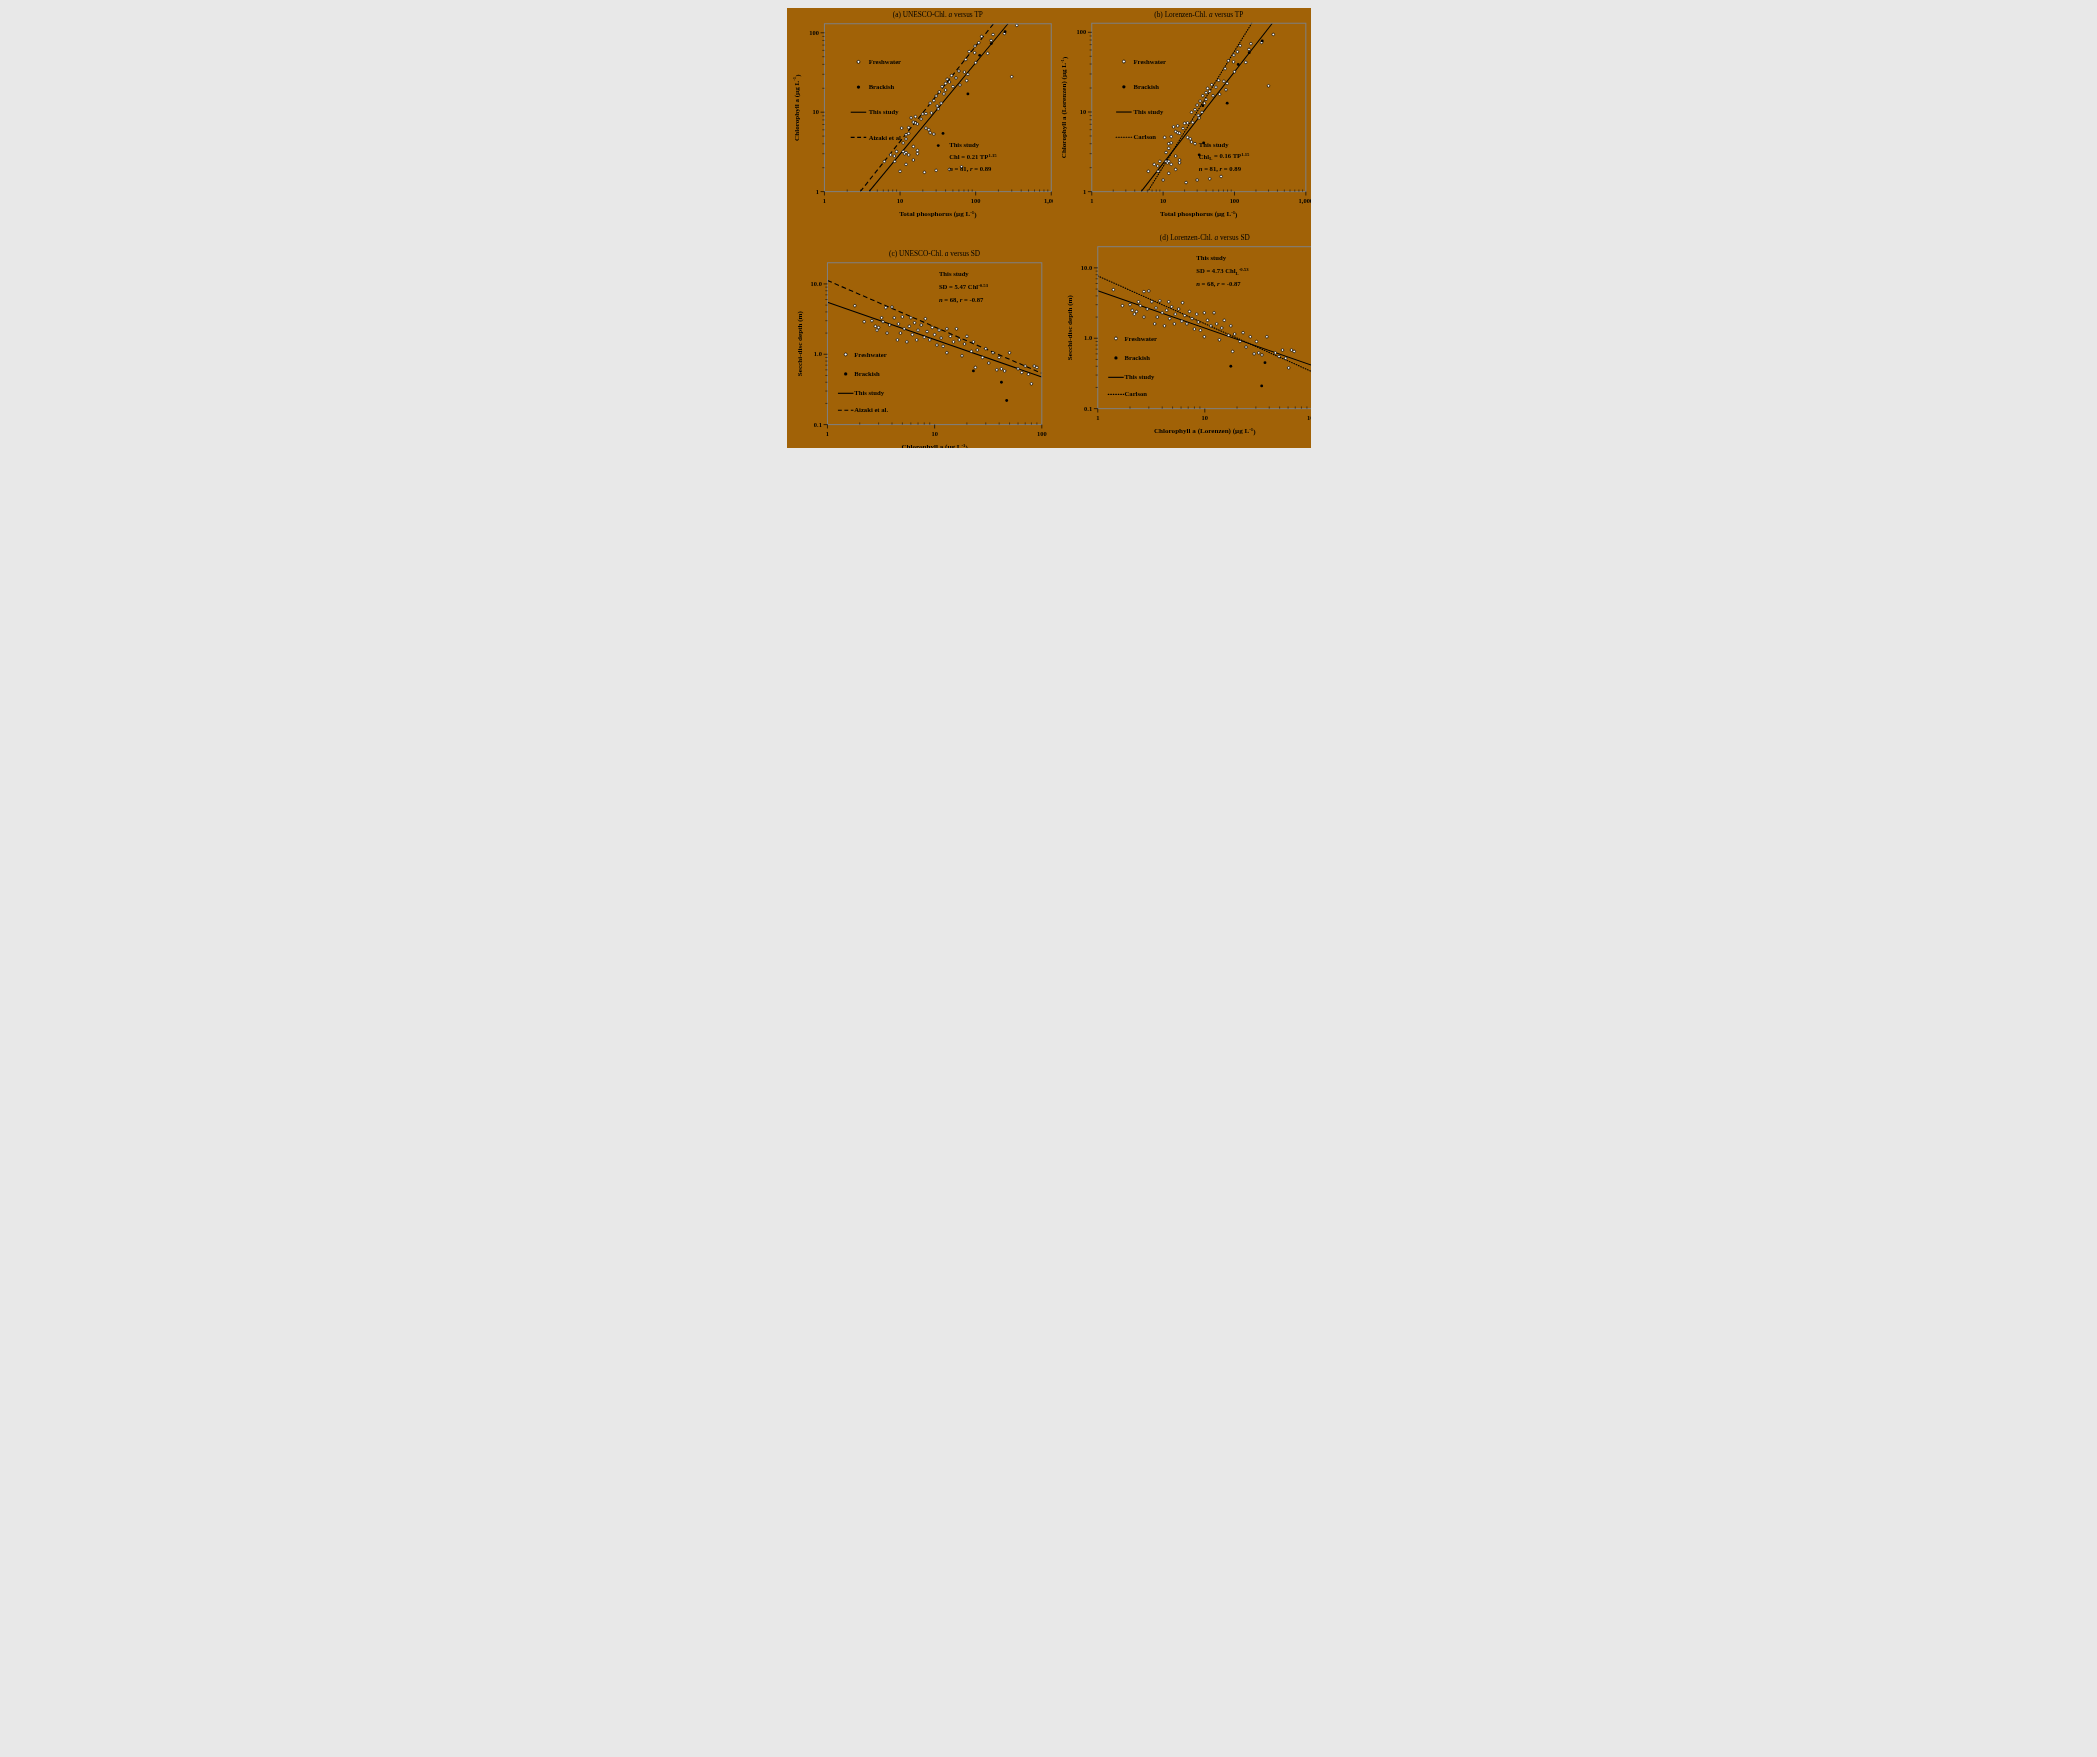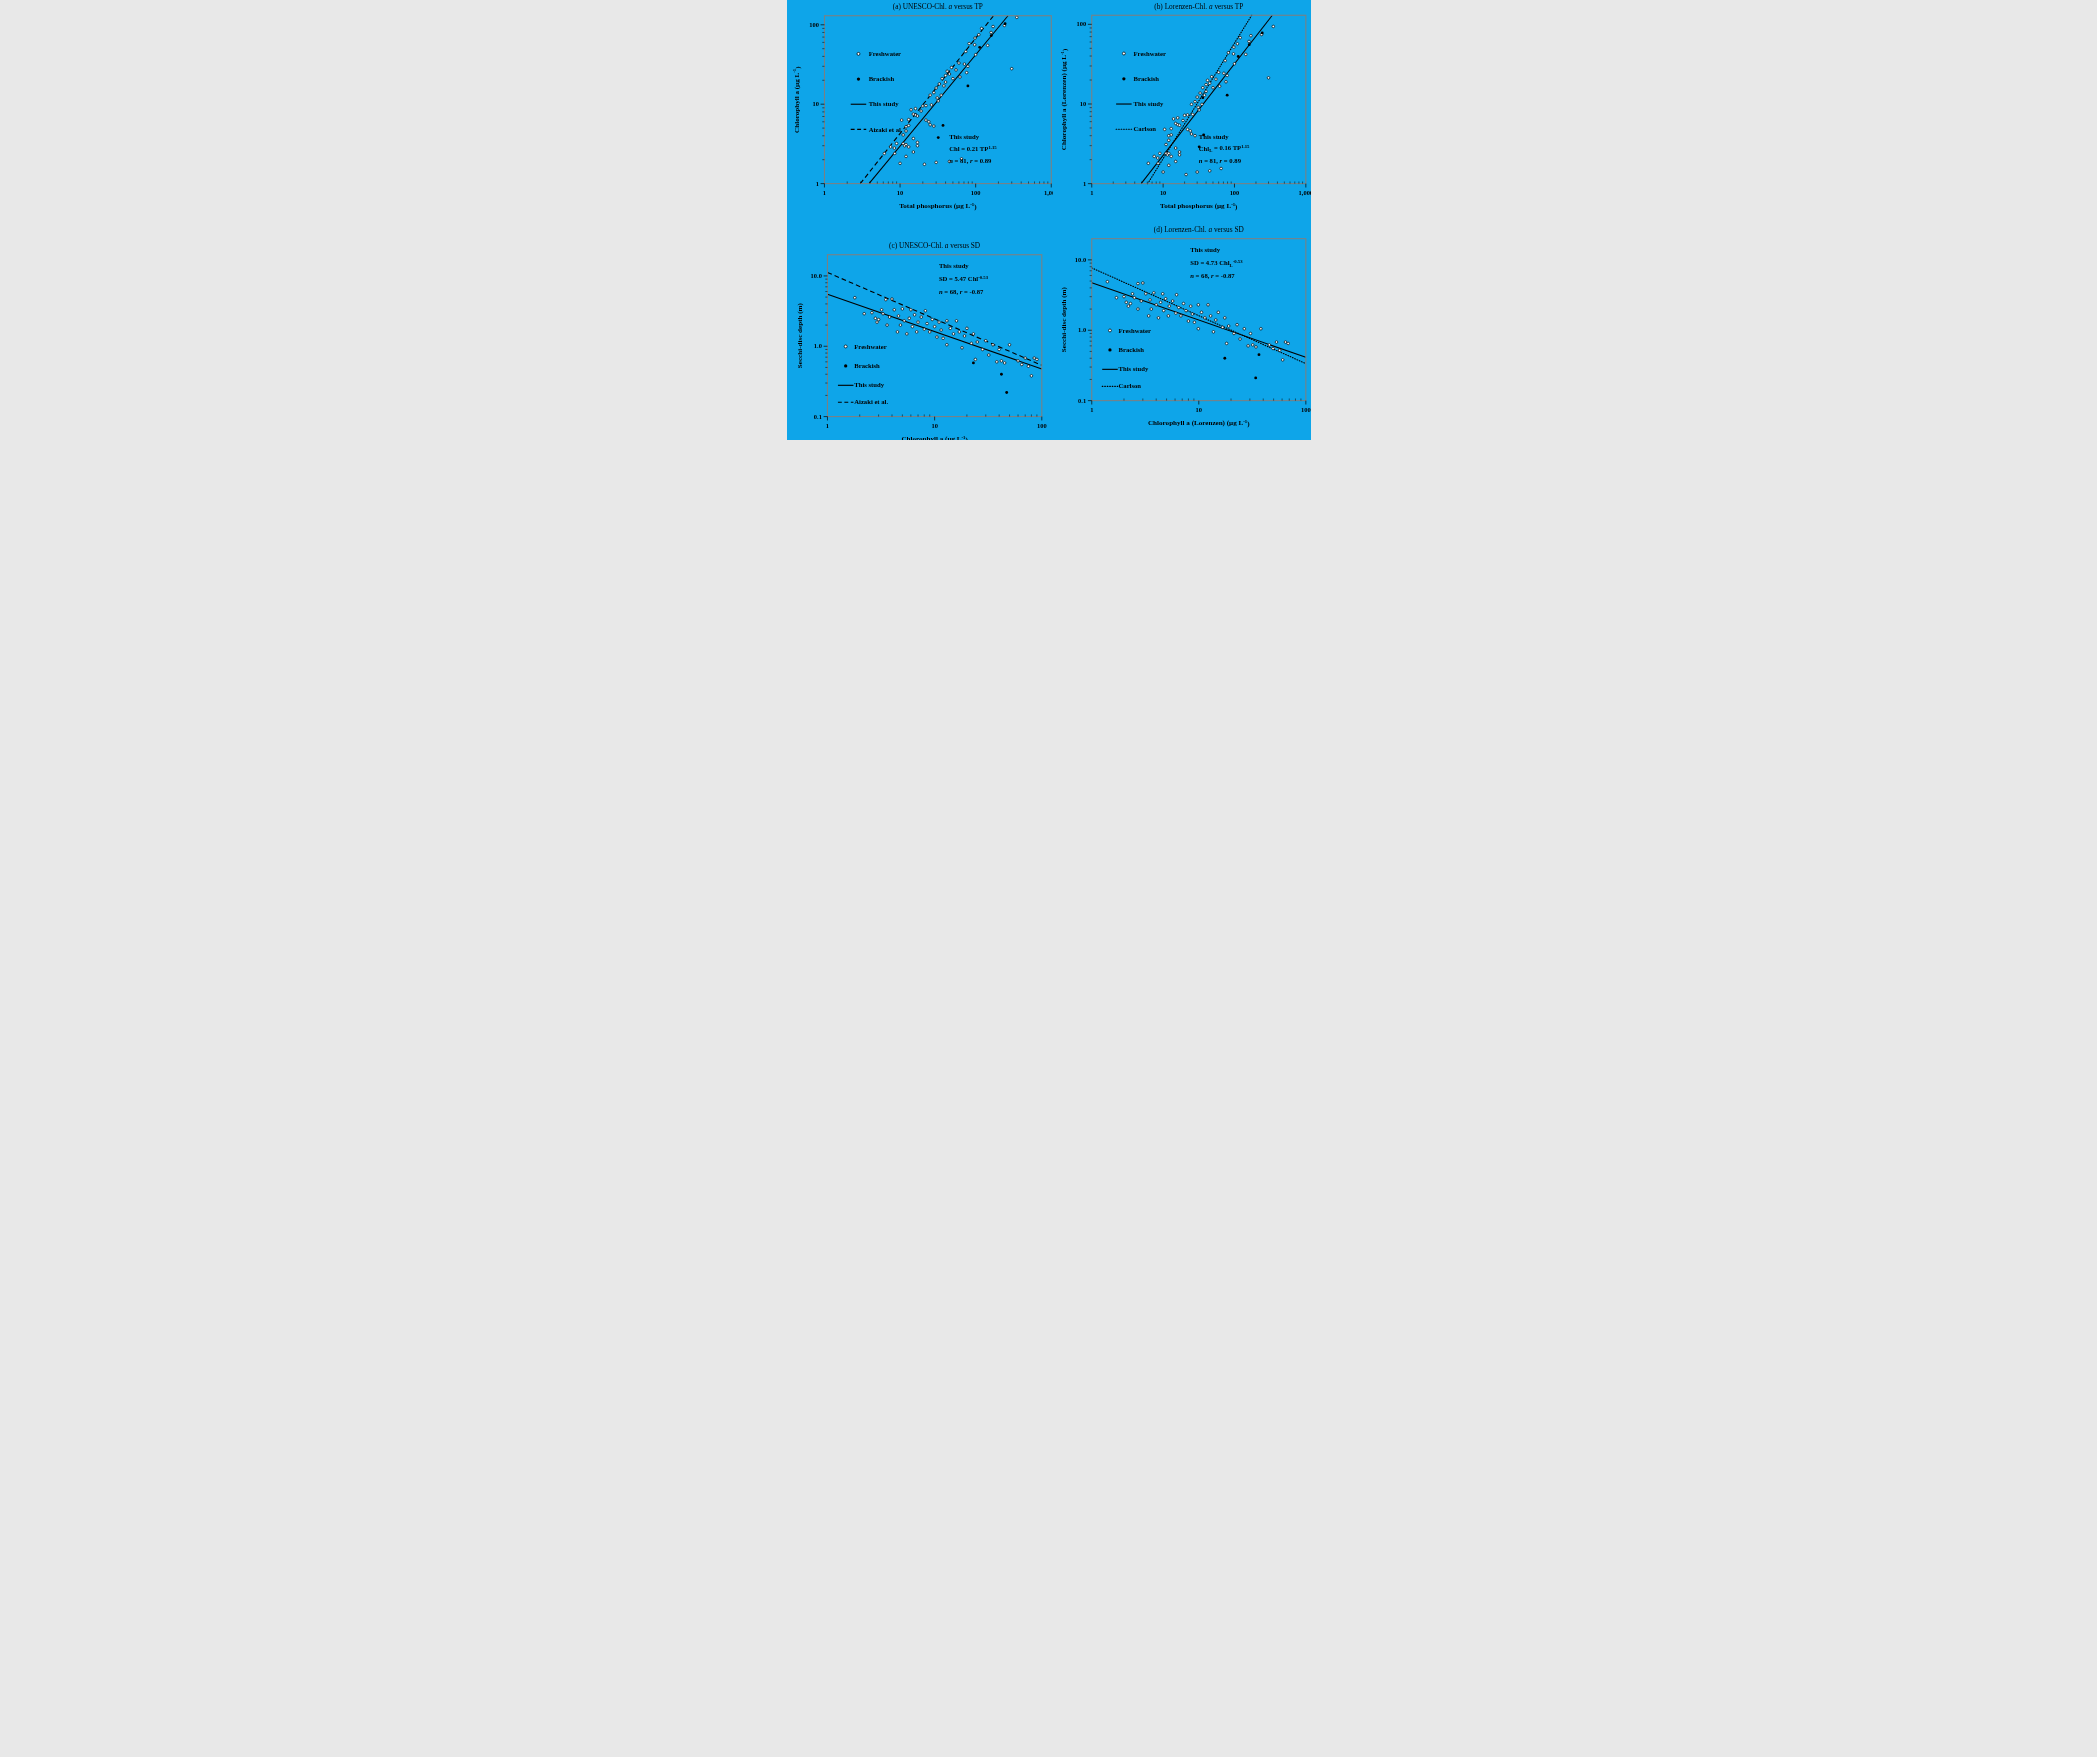--- a/index.html
+++ b/index.html
@@ -1,24 +1,24 @@
 <!DOCTYPE html>
 <html style="font-size:6.9px"><head>
 <meta charset="utf-8">
 <style>
   html,body{margin:0;padding:0;background:#e8e8e8;}
   .page{
-    position:relative;width:524px;height:440px;background:#0ea5e9;
-    font-family:"Liberation Serif", serif;margin:0 auto;overflow:hidden;
+    position:relative;width:524px;height:440px;background:#a16207;
+    font-family:"Liberation Serif", serif;margin:8px auto;overflow:hidden;
   }
   .panel{position:absolute;}
   #panel-a{left:0;top:0;width:266px;height:220px;}
   #panel-b{left:266px;top:0;width:232px;height:220px;}
   #panel-c{left:0;top:236px;width:266px;height:220px;}
-  #panel-d{left:266px;top:220px;width:258px;height:220px;}
+  #panel-d{left:272px;top:220px;width:258px;height:220px;}
   svg text{font-family:"Liberation Serif", serif;fill:#000;}
 </style>
 </head>
 <body>
 
 <div class="page">
   <div class="panel" id="panel-a"><svg width="266" height="220" viewBox="0 0 618 510">
         <text x="350.5" y="21" font-size="17" font-weight="normal" text-anchor="middle"><tspan>(a)  UNESCO-Chl. </tspan><tspan font-style="italic">a</tspan><tspan>  versus  TP</tspan></text>
         <line x1="190.53345845658683" y1="426" x2="513.4459647365009" y2="36" stroke="#000000" stroke-width="2.4"></line>
         <line x1="170.24202674672603" y1="426" x2="479.6998452649769" y2="36" stroke="#000000" stroke-width="2.6" stroke-dasharray="11 7"></line>

